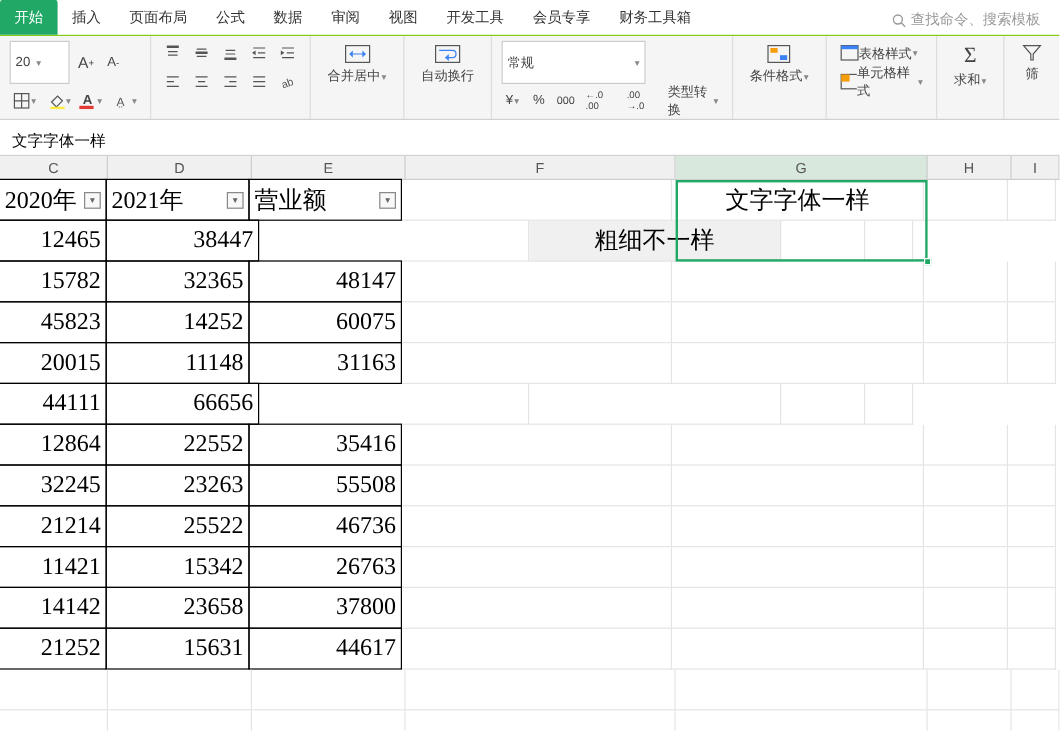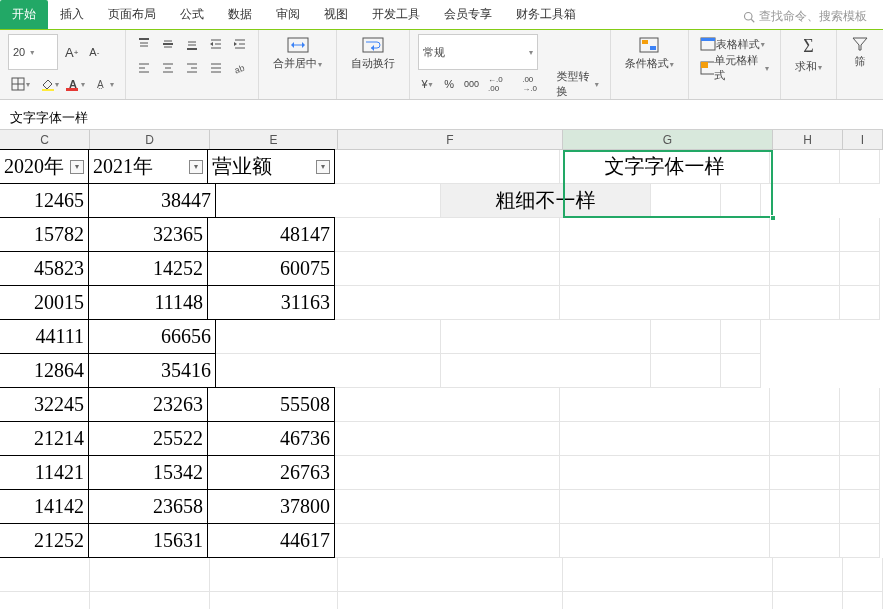--- a/index.html
+++ b/index.html
@@ -375,20 +375,21 @@
       <div class="r">
         <div class="c w-c num bordered">44111</div>
         <div class="c w-e num bordered">66656</div>
         <div class="c w-f"></div>
         <div class="c w-g"></div>
         <div class="c w-h"></div>
         <div class="c w-i"></div>
       </div>
       <div class="r">
         <div class="c w-c num bordered">12864</div>
+        <div class="c w-d num bordered">22552</div>
         <div class="c w-e num bordered">35416</div>
         <div class="c w-f"></div>
         <div class="c w-g"></div>
         <div class="c w-h"></div>
         <div class="c w-i"></div>
       </div>
       <div class="r">
         <div class="c w-c num bordered">32245</div>
         <div class="c w-d num bordered">23263</div>
         <div class="c w-e num bordered">55508</div>

